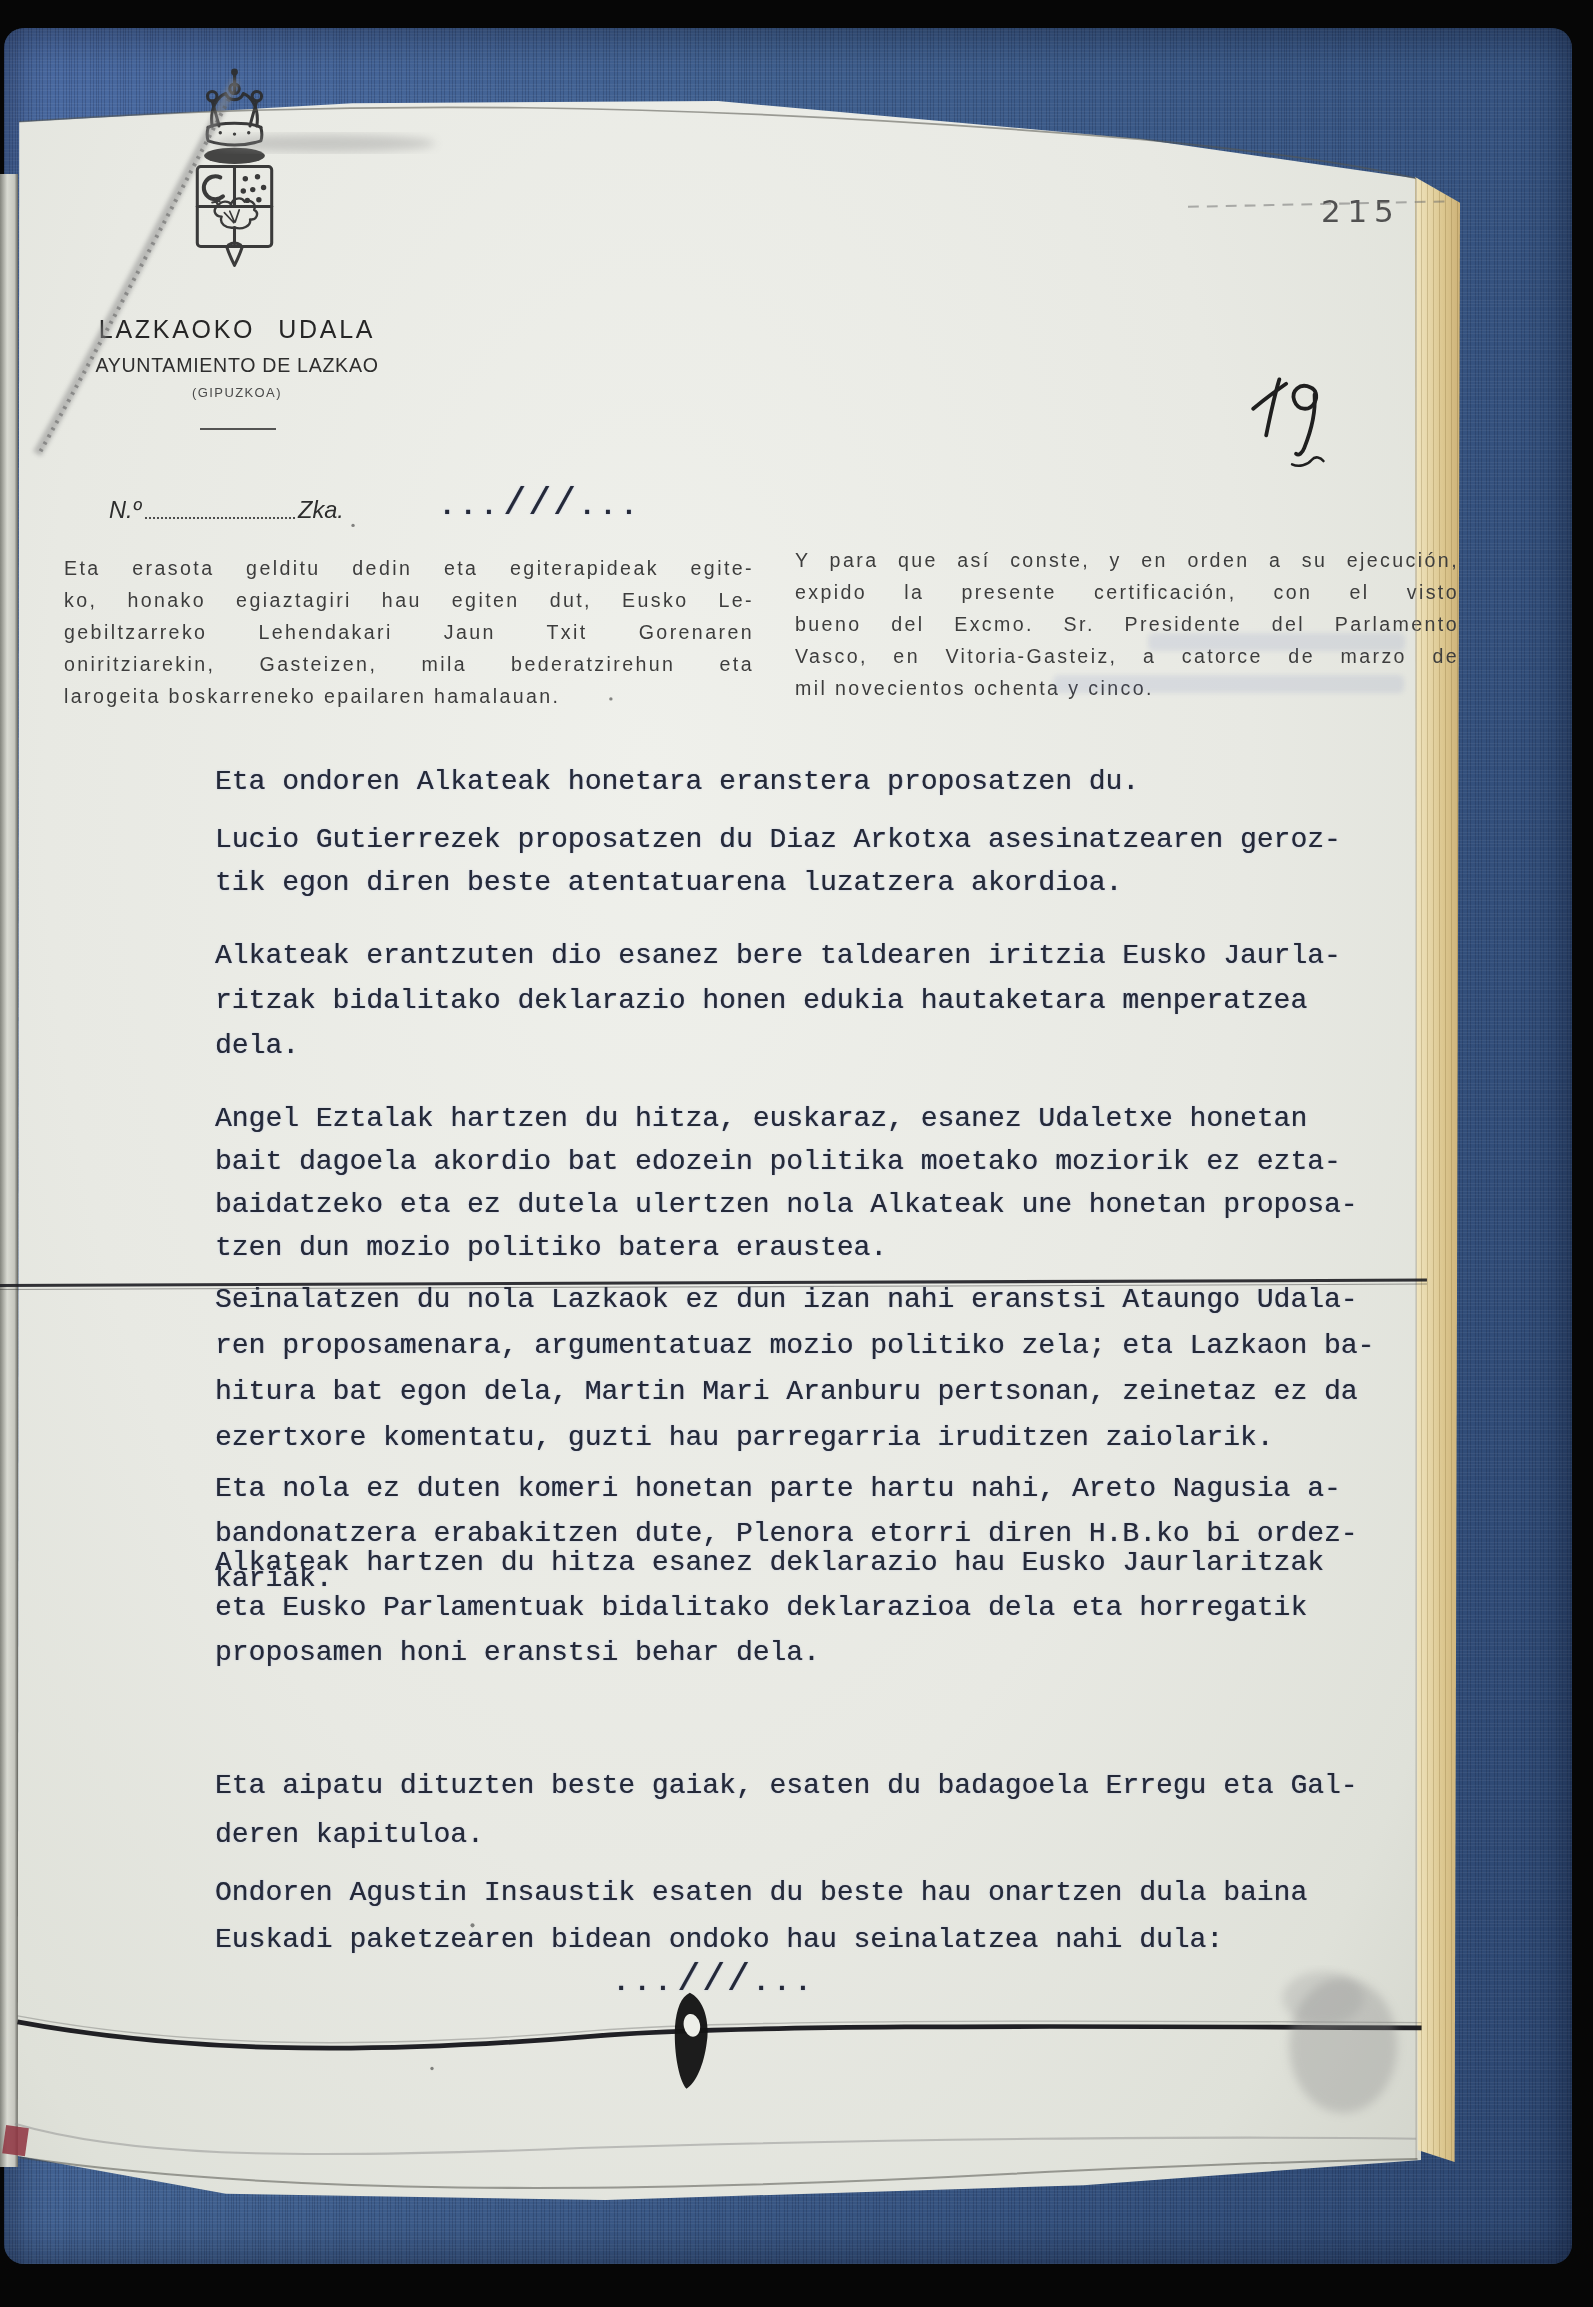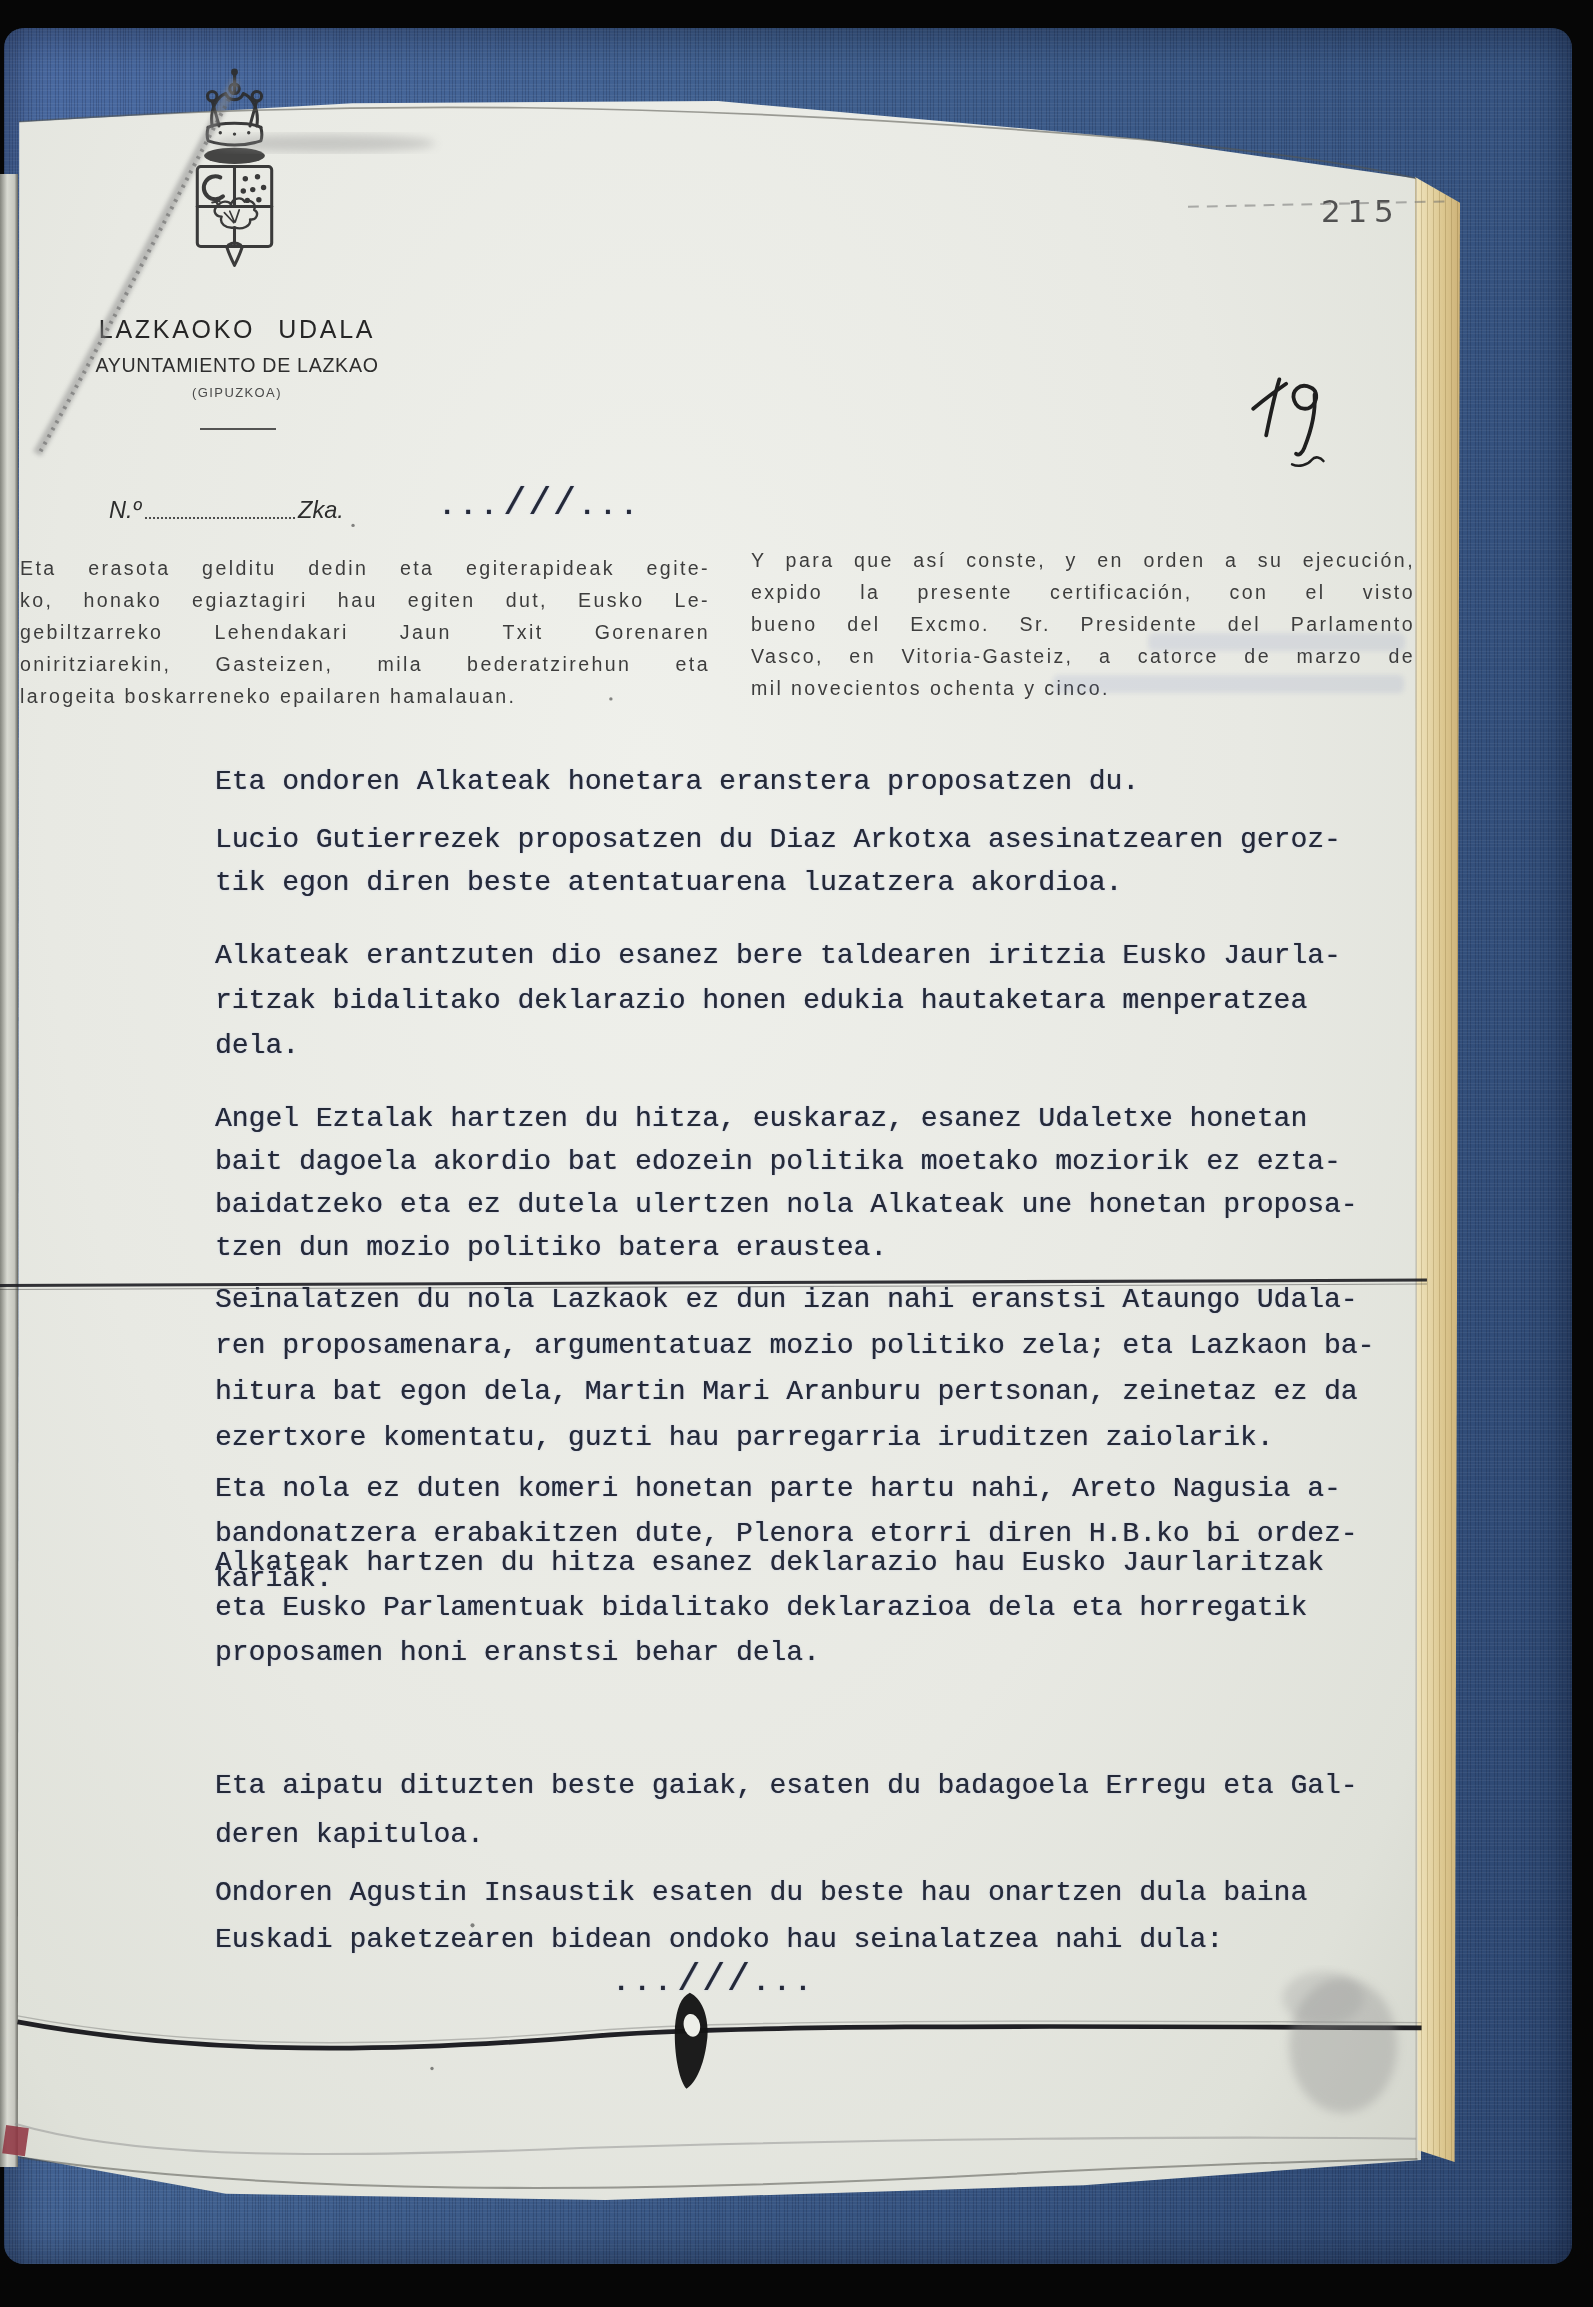--- a/index.html
+++ b/index.html
@@ -43,21 +43,21 @@
   .ref .leader{width:150px;border-bottom:2.7px dotted #4c4c4c;align-self:flex-end;margin:0 3.4px 4.7px 3.4px;}
   
   .typed{font-family:"Liberation Mono","DejaVu Sans Mono",monospace;color:#242938;
     text-shadow:0 0 2px rgba(100,120,200,.35),0.3px 0.3px 0 rgba(30,35,60,.55);}
   .mark{position:absolute;display:flex;align-items:baseline;}
   .mark .dots{font-size:27px;font-weight:bold;letter-spacing:4.7px;}
   .mark .sl{font-size:39px;letter-spacing:1.4px;margin:0 1.4px;}
   .mark-top{left:439px;top:482px;}
   .mark-bottom{left:613px;top:1958px;}
   
-  .cert{position:absolute;font-size:19.6px;line-height:32px;letter-spacing:2.4px;color:#3d3d3d;}
+  .cert{position:absolute;font-size:19.6px;line-height:32px;letter-spacing:2.4px;color:#3d3d3d;padding-left:44px;}
   .cert .jl{text-align:justify;text-align-last:justify;}
   .cert-eu{left:20px;top:552px;width:690px;}
   .cert-es{left:751px;top:544px;width:664px;}
   
   .para{position:absolute;left:215px;width:1212px;font-size:28px;}
   .para .line{white-space:pre;}
   
   .artifacts{position:absolute;left:0;top:0;width:1593px;height:2307px;pointer-events:none;}
   .ghost{position:absolute;background:rgba(90,110,185,.12);filter:blur(2.7px);border-radius:5.4px;}
 </style>

